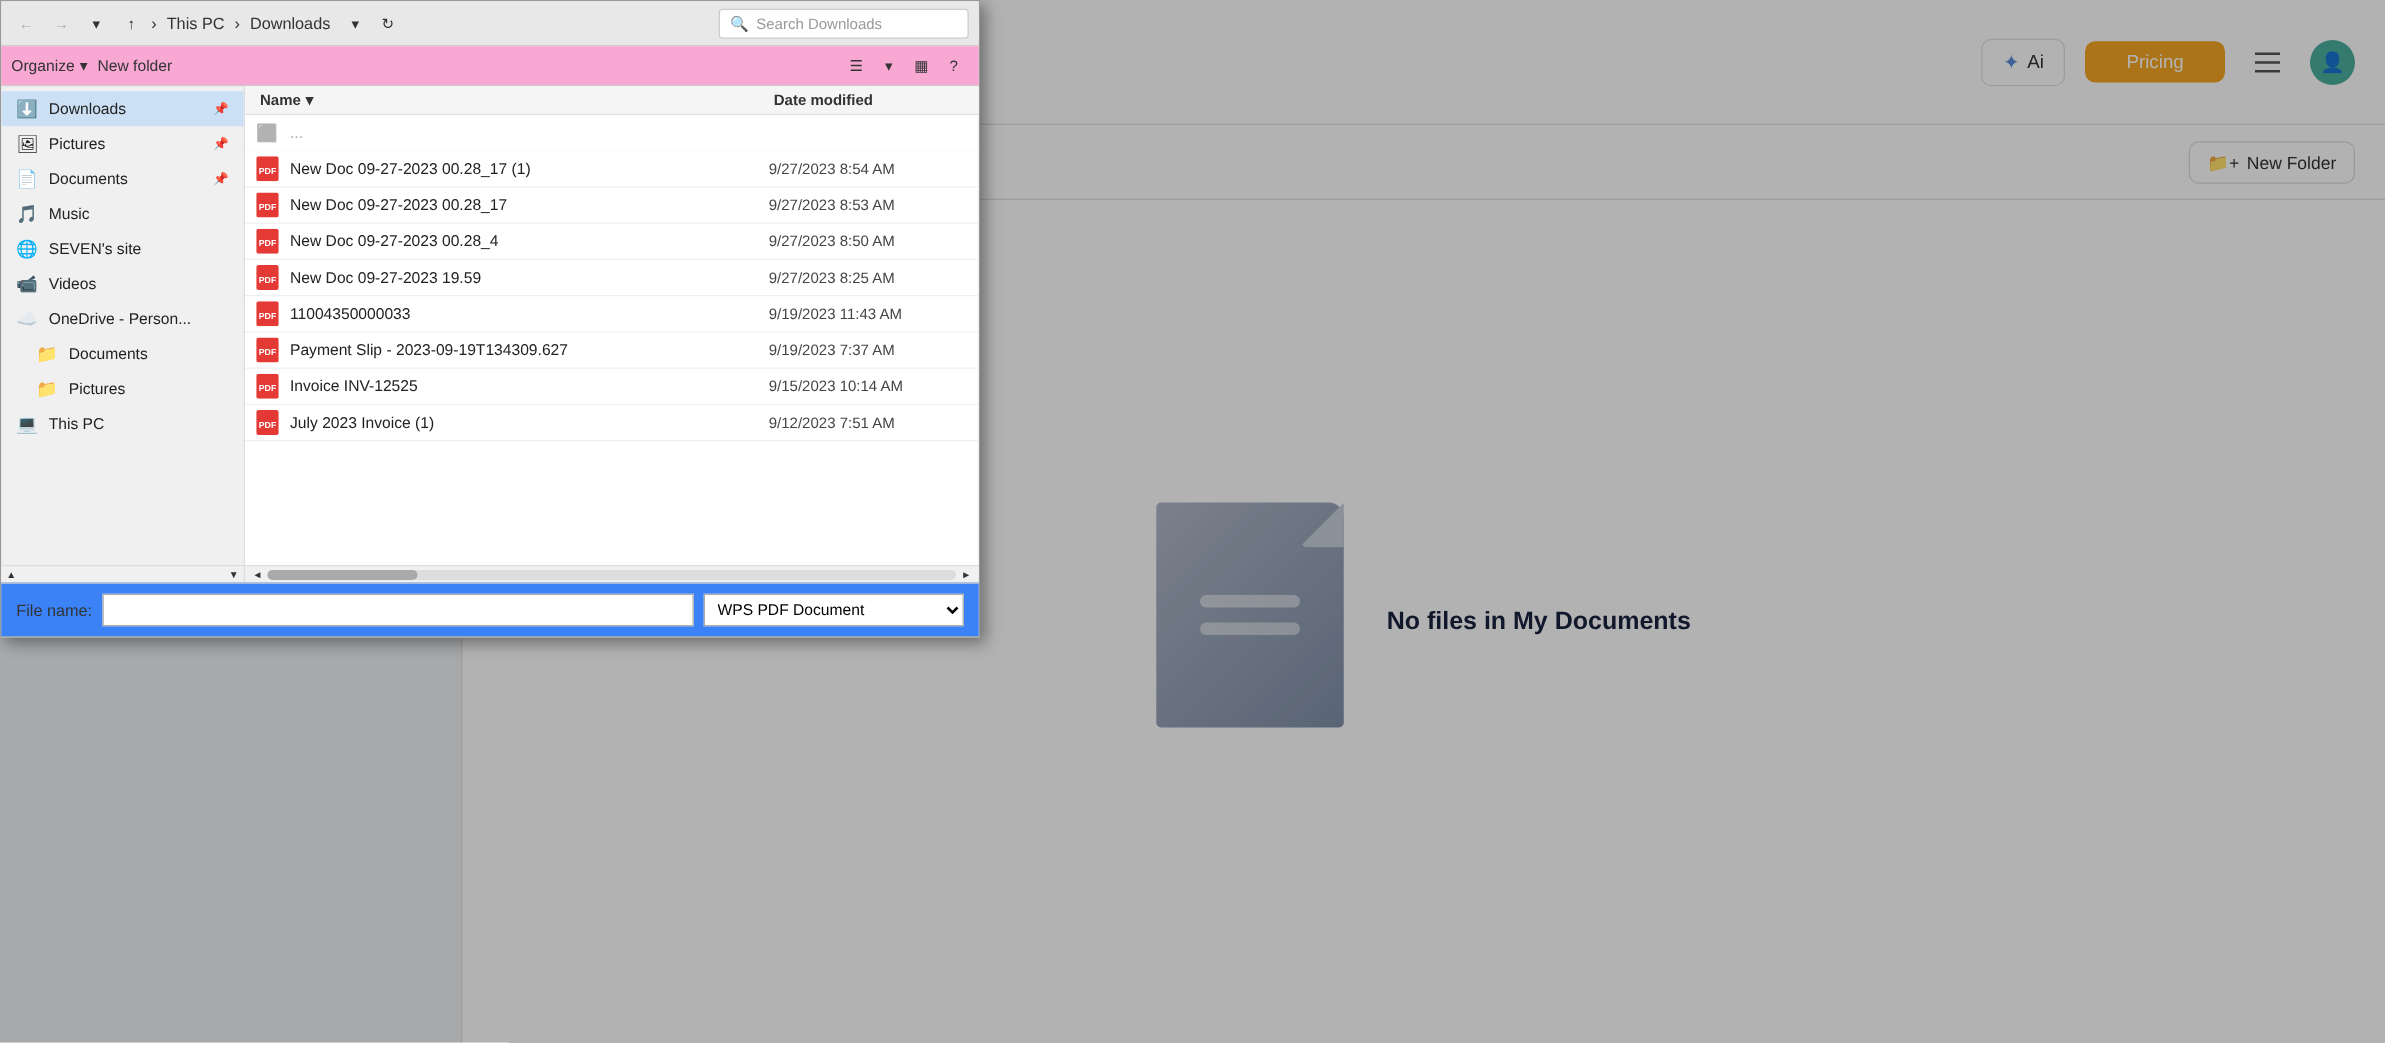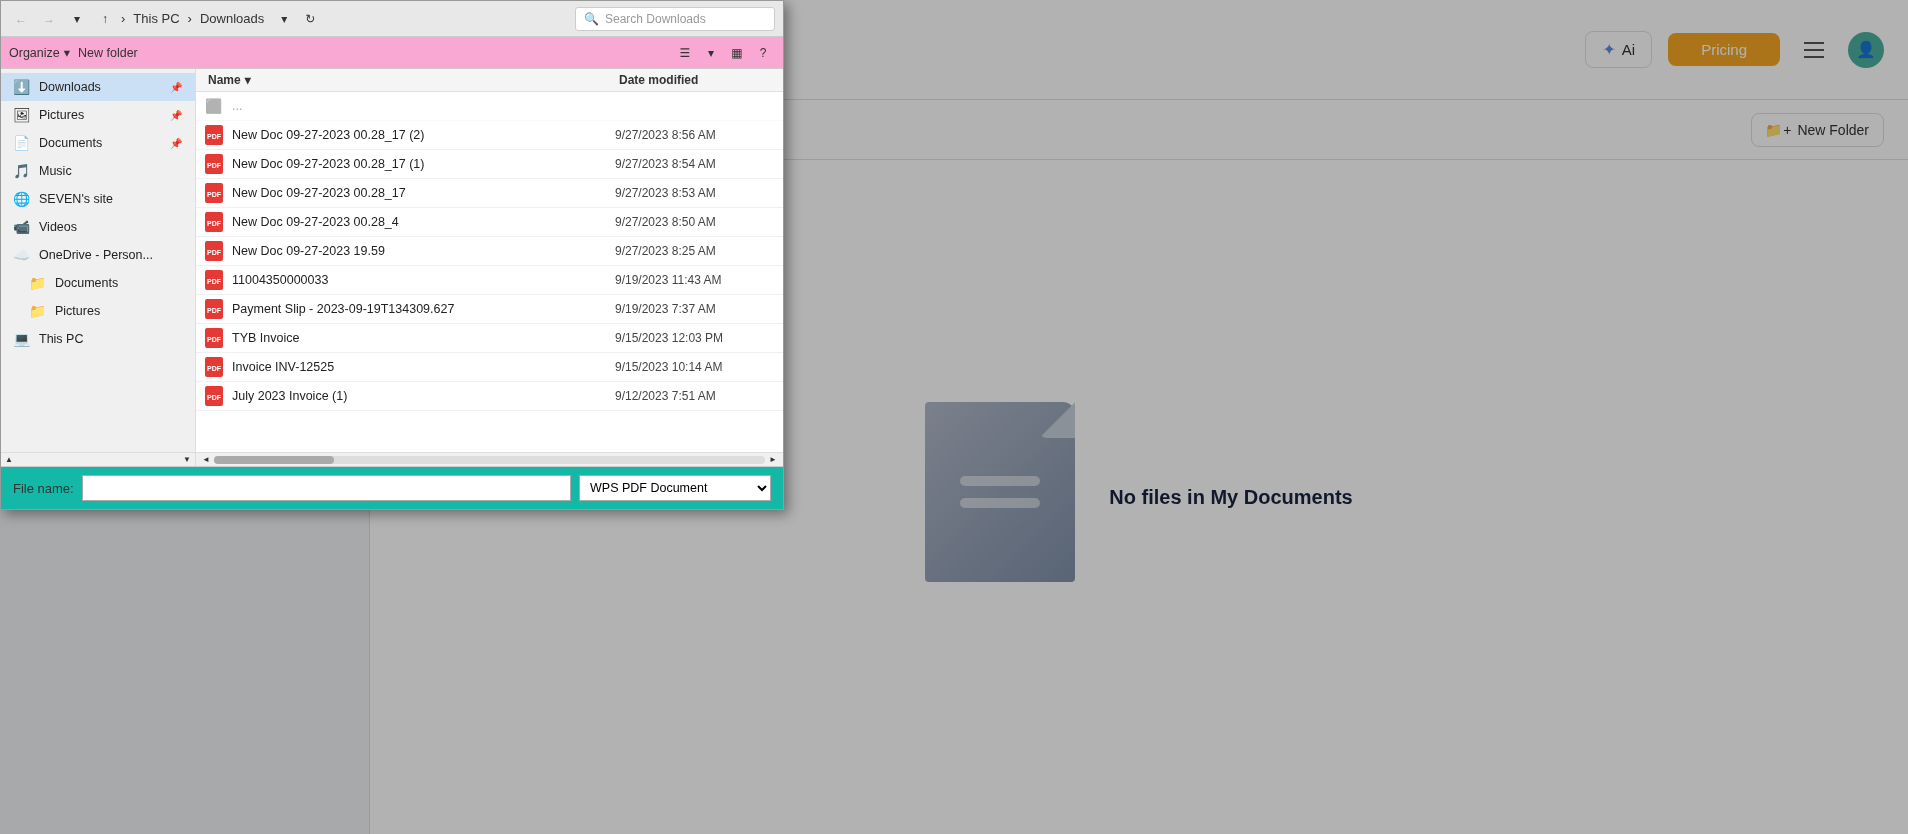--- a/index.html
+++ b/index.html
@@ -365,21 +365,21 @@
       color: #222;
     }
     .file-date {
       width: 160px;
       font-size: 12px;
       color: #444;
     }
 
     
     .dialog-footer {
-      background: #14b8a6;
+      background: #3b82f6;
       border-top: 1px solid #ccc;
       padding: 8px 12px;
       display: flex;
       flex-direction: column;
       gap: 8px;
     }
     .file-name-row {
       display: flex;
       align-items: center;
       gap: 8px;
@@ -391,21 +391,21 @@
     }
     .file-name-input {
       flex: 1;
       height: 26px;
       border: 1px solid #aaa;
       padding: 0 6px;
       font-size: 12.5px;
       background: white;
     }
     .file-type-select {
-      width: 192px;
+      width: 208px;
       height: 26px;
       border: 1px solid #aaa;
       background: white;
       font-size: 12.5px;
       padding: 0 6px;
       appearance: auto;
     }
     .dlg-buttons {
       display: flex;
       justify-content: flex-end;
@@ -603,30 +603,20 @@
           <span>Date modified</span>
         </div>
       </div>
 
       <div class="dlg-file-row" style="opacity:0.4;">
         <span class="file-icon" style="color:#c00;">⬛</span>
         <span class="file-name">...</span>
         <span class="file-date"></span>
       </div>
 
-      <div class="dlg-file-row">
-        <span class="file-icon">
-          <svg width="18" height="20" viewBox="0 0 18 20">
-              <rect width="18" height="20" rx="2" fill="#e53935"></rect>
-              <text x="2" y="14" font-size="7" fill="white" font-weight="bold">PDF</text>
-            </svg>
-        </span>
-        <span class="file-name">New Doc 09-27-2023 00.28_17 (2)</span>
-        <span class="file-date">9/27/2023 8:56 AM</span>
-      </div>
 
       <div class="dlg-file-row">
         <span class="file-icon">
           <svg width="18" height="20" viewBox="0 0 18 20">
               <rect width="18" height="20" rx="2" fill="#e53935"></rect>
               <text x="2" y="14" font-size="7" fill="white" font-weight="bold">PDF</text>
             </svg>
         </span>
         <span class="file-name">New Doc 09-27-2023 00.28_17 (1)</span>
         <span class="file-date">9/27/2023 8:54 AM</span>
@@ -680,30 +670,20 @@
         <span class="file-icon">
           <svg width="18" height="20" viewBox="0 0 18 20">
               <rect width="18" height="20" rx="2" fill="#e53935"></rect>
               <text x="2" y="14" font-size="7" fill="white" font-weight="bold">PDF</text>
             </svg>
         </span>
         <span class="file-name">Payment Slip - 2023-09-19T134309.627</span>
         <span class="file-date">9/19/2023 7:37 AM</span>
       </div>
 
-      <div class="dlg-file-row">
-        <span class="file-icon">
-          <svg width="18" height="20" viewBox="0 0 18 20">
-              <rect width="18" height="20" rx="2" fill="#e53935"></rect>
-              <text x="2" y="14" font-size="7" fill="white" font-weight="bold">PDF</text>
-            </svg>
-        </span>
-        <span class="file-name">TYB Invoice</span>
-        <span class="file-date">9/15/2023 12:03 PM</span>
-      </div>
 
       <div class="dlg-file-row">
         <span class="file-icon">
           <svg width="18" height="20" viewBox="0 0 18 20">
               <rect width="18" height="20" rx="2" fill="#e53935"></rect>
               <text x="2" y="14" font-size="7" fill="white" font-weight="bold">PDF</text>
             </svg>
         </span>
         <span class="file-name">Invoice INV-12525</span>
         <span class="file-date">9/15/2023 10:14 AM</span>

